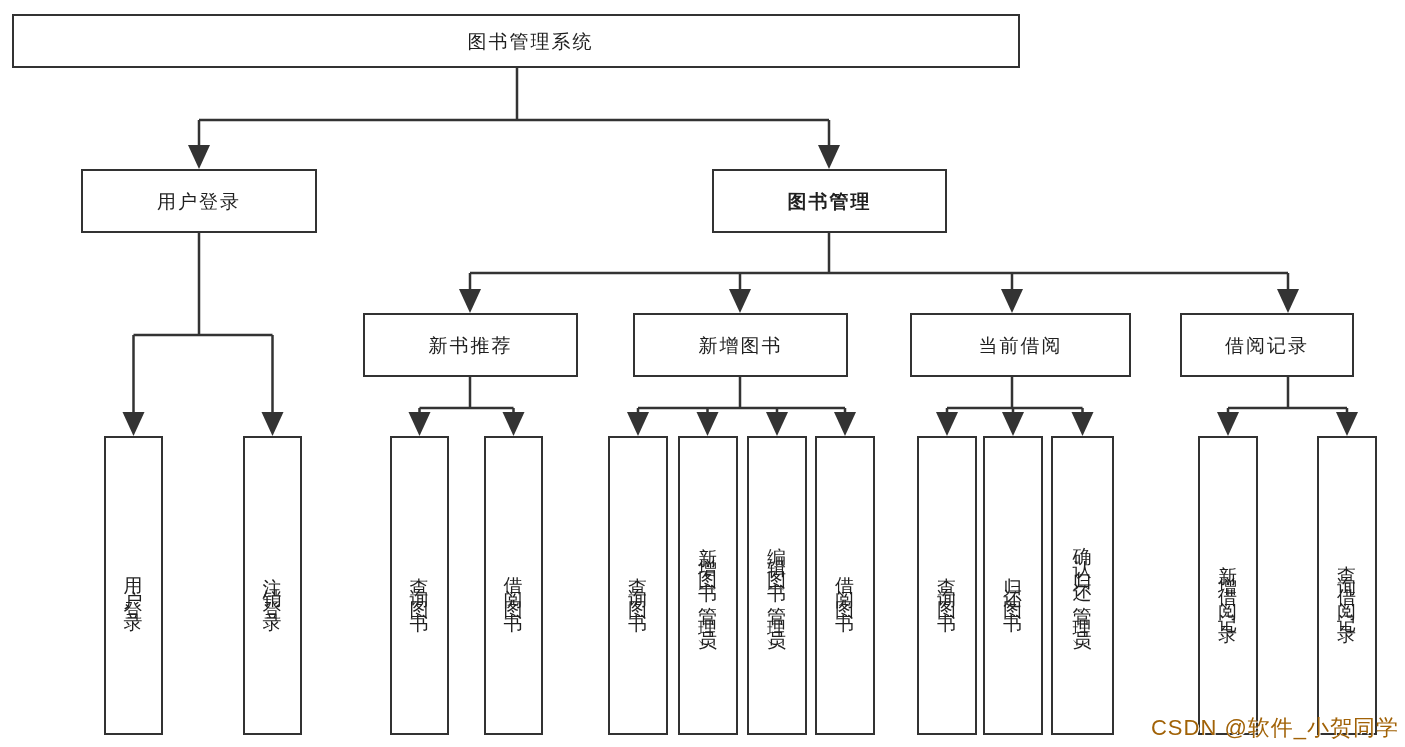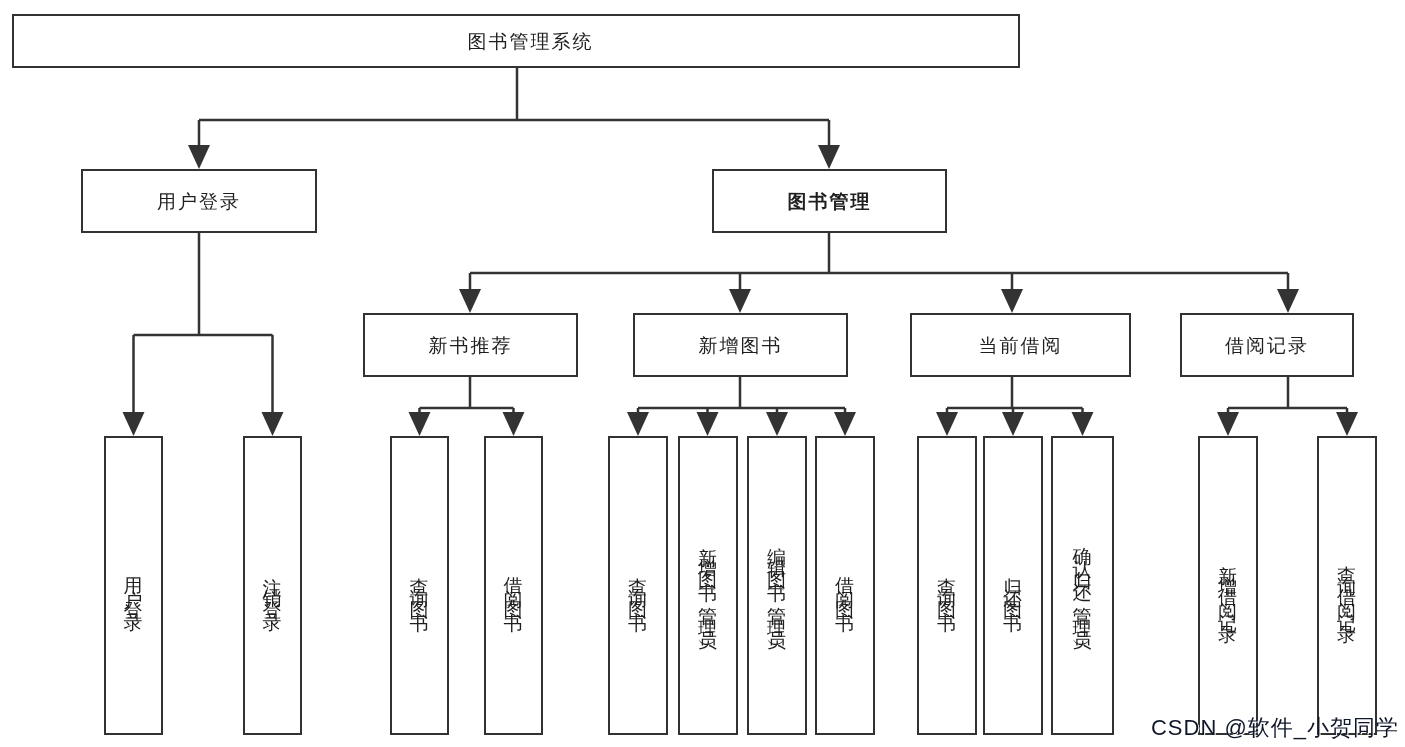--- a/index.html
+++ b/index.html
@@ -44,21 +44,21 @@
   }
   .node.vertical span {
     writing-mode: vertical-rl;
     text-orientation: mixed;
   }
   #watermark {
     position: absolute;
     right: 6px;
     bottom: 4px;
     font-size: 22px;
-    color: #0f172a;
+    color: #a16207;
     letter-spacing: 1px;
     text-shadow: 1px 1px 0 #ffffff;
     white-space: nowrap;
     z-index: 5;
   }
 </style>
 </head>
 <body>
 
 <div id="canvas">

